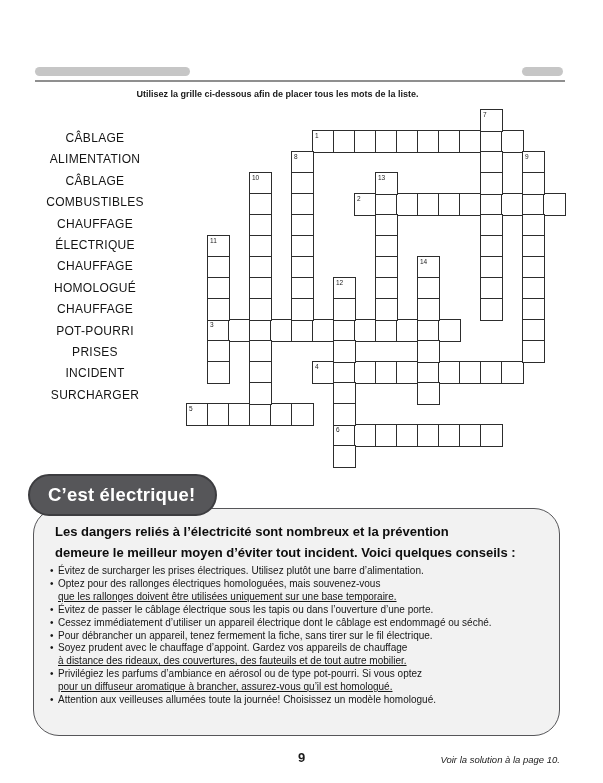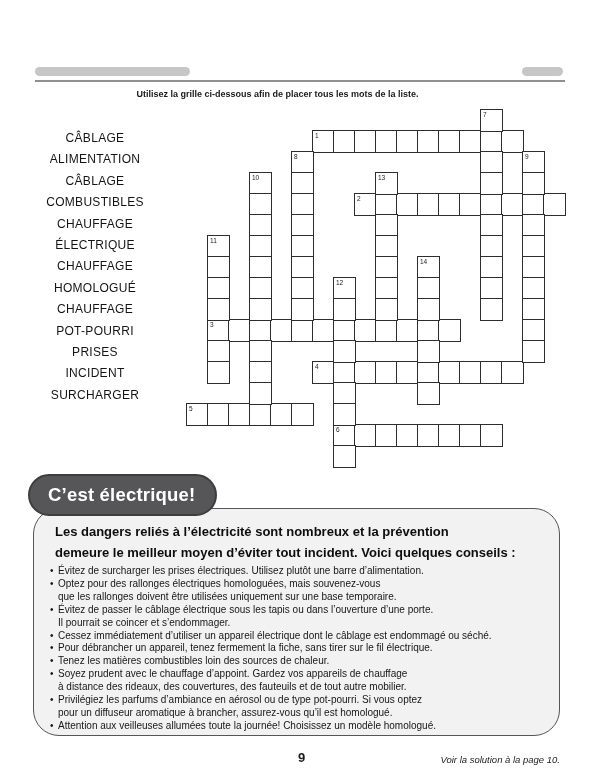--- a/index.html
+++ b/index.html
@@ -36,21 +36,21 @@
             background:var(--box_fill);border:1.6px solid var(--dark);border-radius:26px;}
   #info-tab{position:absolute;left:28px;top:474px;width:189px;height:42px;box-sizing:border-box;
             background:var(--dark);border:2px solid var(--tab_border);border-radius:21px;z-index:3;}
   #info-tab-label{display:block;padding-left:18px;line-height:37px;font-size:18.5px;
                   font-weight:bold;color:#ffffff;letter-spacing:.2px;white-space:nowrap;}
   #intro{position:absolute;left:55px;top:521px;width:500px;z-index:4;}
   .intro-line{font-size:13px;font-weight:bold;line-height:21px;white-space:nowrap;color:#0d0d0d;}
   #bullets{position:absolute;left:50px;top:565px;width:505px;z-index:4;}
   .b-line{font-size:10px;line-height:12.9px;white-space:nowrap;color:#161616;}
   .b-line .dot{display:inline-block;width:8px;}
-  .b-line.cont{padding-left:8px;}
+  .b-line.cont{padding-left:8px;text-decoration:underline;}
 
   
   #page-number{position:absolute;left:0;top:750px;width:603px;text-align:center;
                font-size:13px;font-weight:bold;color:#1a1a1a;}
   #solution-note{position:absolute;right:43px;top:754px;font-size:9.5px;font-style:italic;color:#222;}
 </style>
 </head>
 <body>
 
 <div id="page">
@@ -227,24 +227,22 @@
   <div id="info-box"></div>
   <div id="intro">
       <div class="intro-line">Les dangers reliés à l’électricité sont nombreux et la prévention</div>
       <div class="intro-line">demeure le meilleur moyen d’éviter tout incident. Voici quelques conseils :</div>
     </div>
   <div id="bullets">
       <div class="b-line"><span class="dot">•</span>Évitez de surcharger les prises électriques. Utilisez plutôt une barre d’alimentation.</div>
       <div class="b-line"><span class="dot">•</span>Optez pour des rallonges électriques homologuées, mais souvenez-vous</div>
       <div class="b-line cont">que les rallonges doivent être utilisées uniquement sur une base temporaire.</div>
       <div class="b-line"><span class="dot">•</span>Évitez de passer le câblage électrique sous les tapis ou dans l’ouverture d’une porte.</div>
-      <div class="b-line cont">Il pourrait se coincer et s’endommager.</div>
       <div class="b-line"><span class="dot">•</span>Cessez immédiatement d’utiliser un appareil électrique dont le câblage est endommagé ou séché.</div>
       <div class="b-line"><span class="dot">•</span>Pour débrancher un appareil, tenez fermement la fiche, sans tirer sur le fil électrique.</div>
-      <div class="b-line"><span class="dot">•</span>Tenez les matières combustibles loin des sources de chaleur.</div>
       <div class="b-line"><span class="dot">•</span>Soyez prudent avec le chauffage d’appoint. Gardez vos appareils de chauffage</div>
       <div class="b-line cont">à distance des rideaux, des couvertures, des fauteuils et de tout autre mobilier.</div>
       <div class="b-line"><span class="dot">•</span>Privilégiez les parfums d’ambiance en aérosol ou de type pot-pourri. Si vous optez</div>
       <div class="b-line cont">pour un diffuseur aromatique à brancher, assurez-vous qu’il est homologué.</div>
       <div class="b-line"><span class="dot">•</span>Attention aux veilleuses allumées toute la journée! Choisissez un modèle homologué.</div>
     </div>
 
   <div id="page-number">9</div>
   <div id="solution-note">Voir la solution à la page 10.</div>
 

